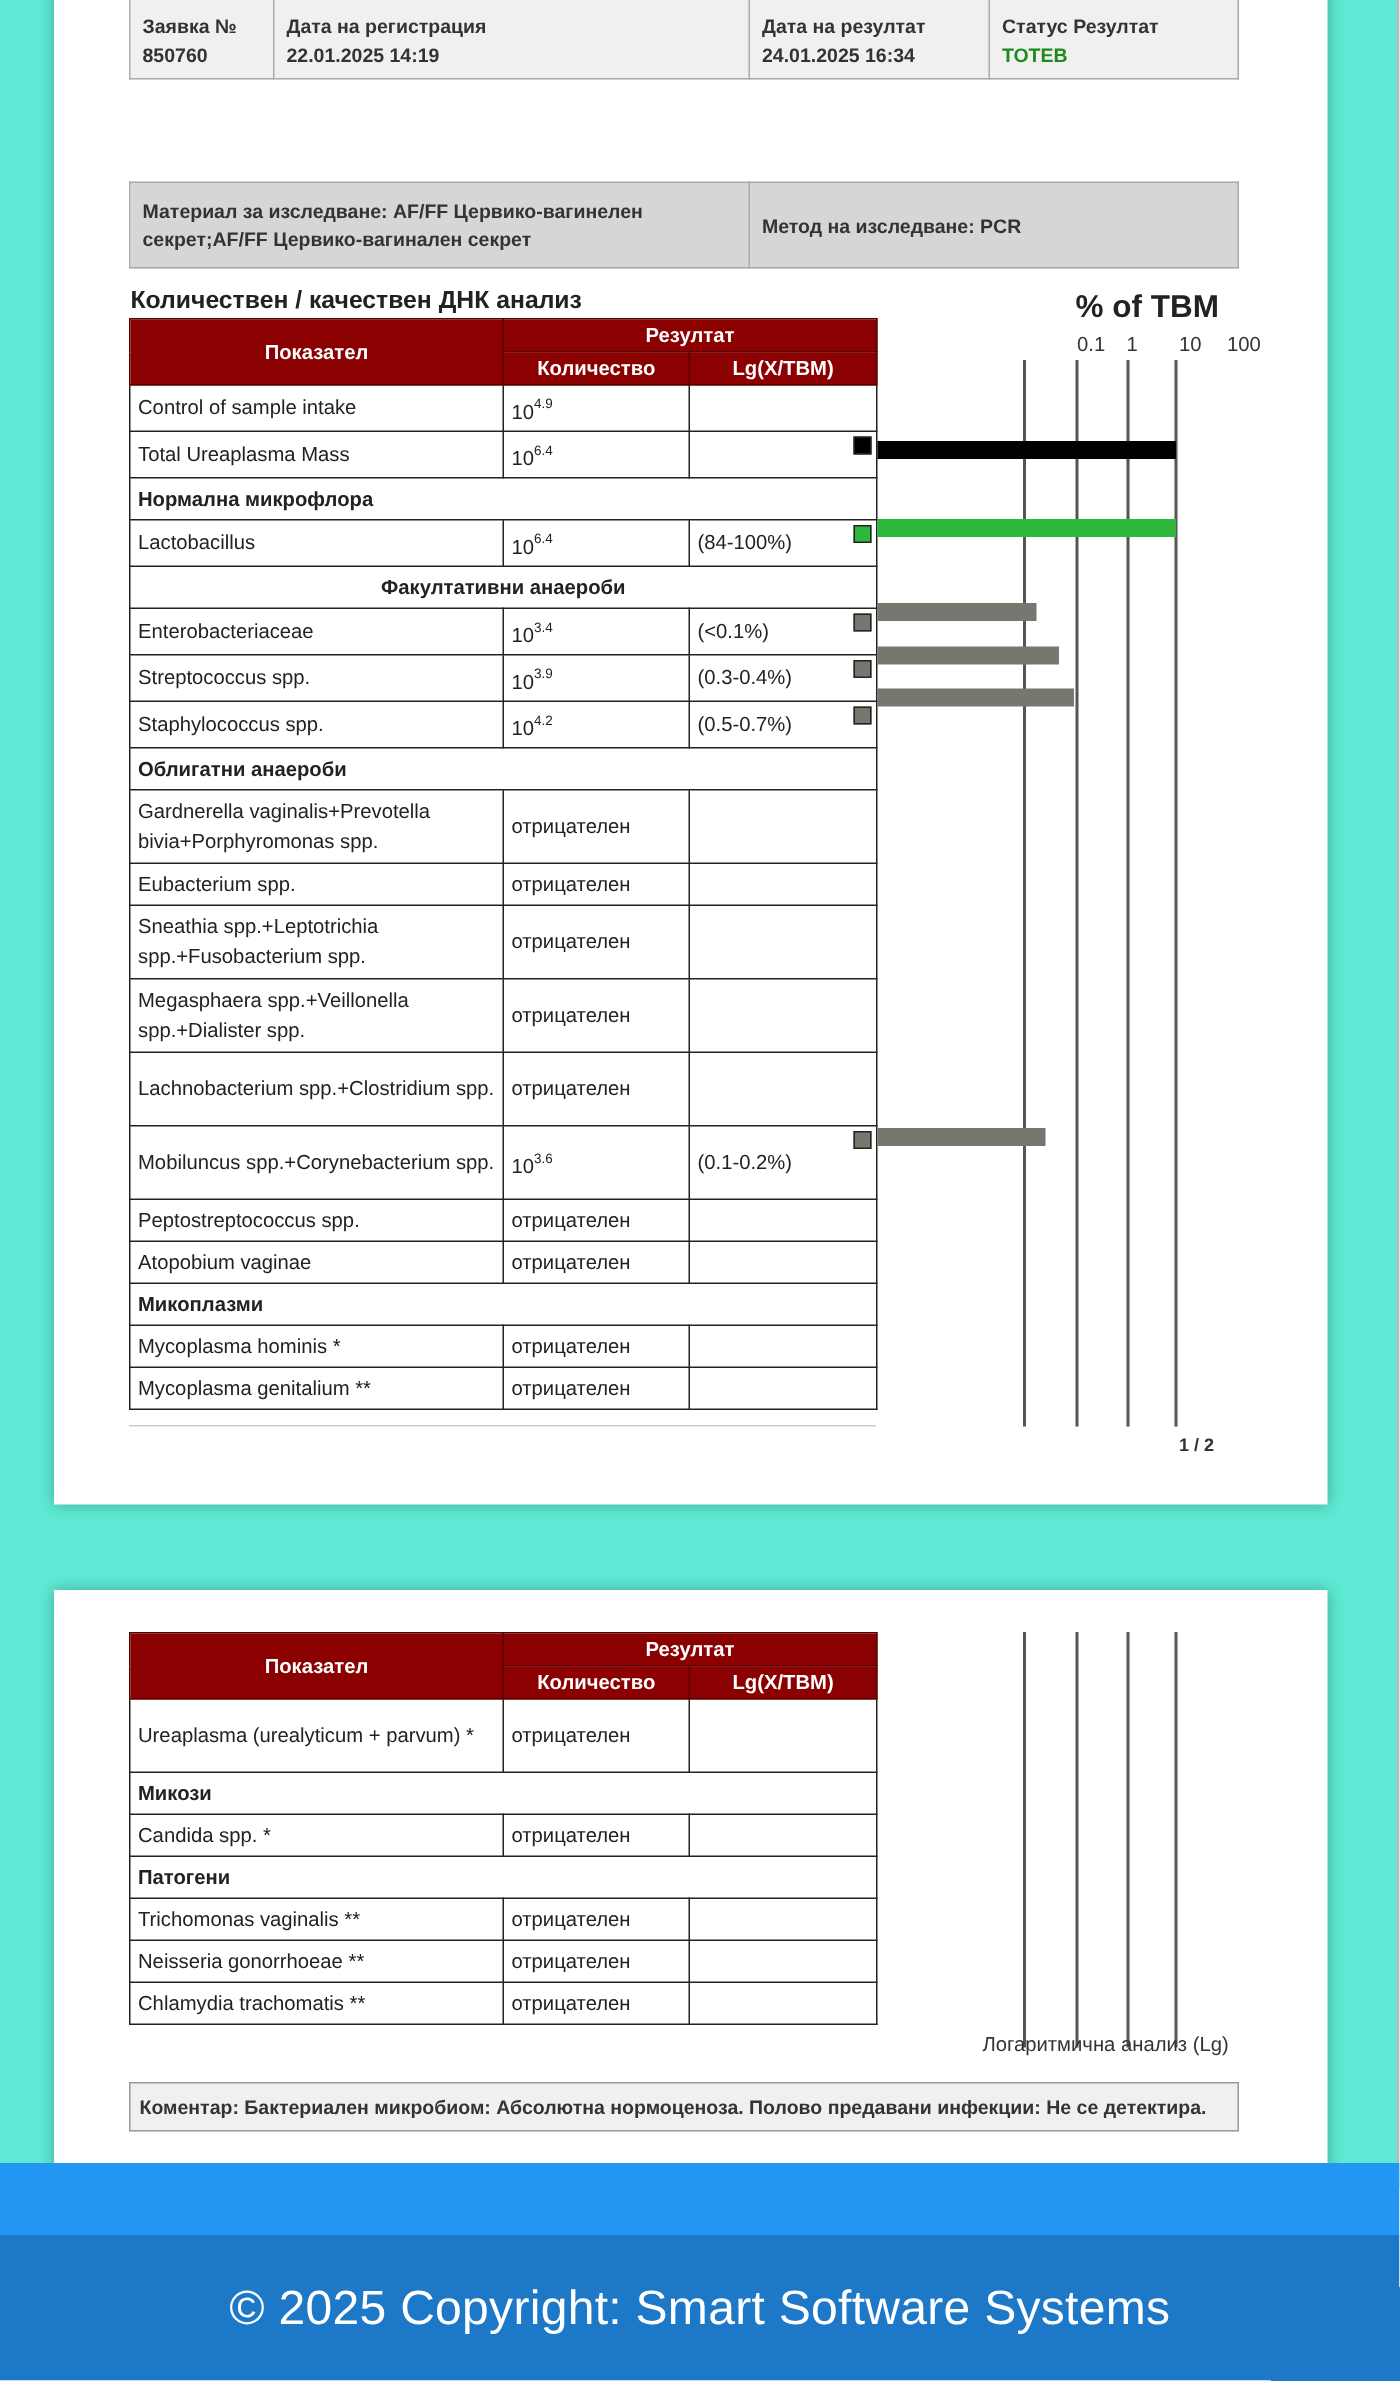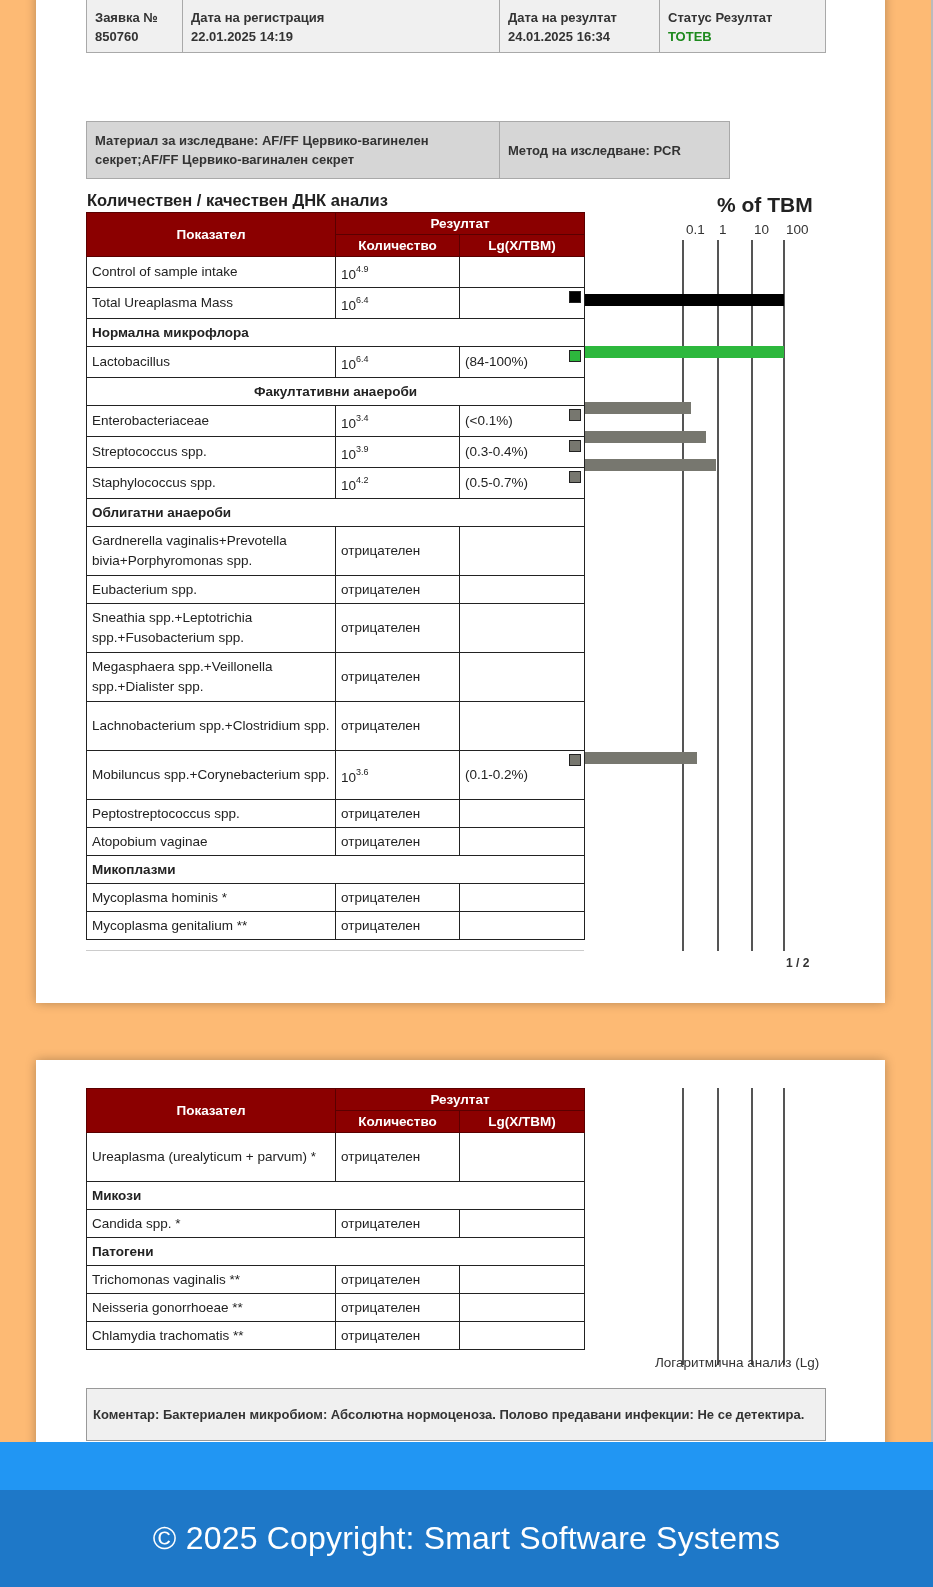--- a/index.html
+++ b/index.html
@@ -1,58 +1,58 @@
 <!DOCTYPE html>
 <html><head>
 <meta charset="utf-8">
 <style>
   * { box-sizing: border-box; margin: 0; padding: 0; }
   html, body { width: 933px; height: 1587px; overflow: hidden; background: #ffffff; }
   body { font-family: "Liberation Sans", sans-serif; color: #111; position: relative; }
 
-  .viewport { position: absolute; left: 0; top: 0; width: 933px; height: 1460px; background: #fdba74; overflow: hidden; text-decoration: underline; }
+  .viewport { position: absolute; left: 0; top: 0; width: 933px; height: 1460px; background: #5eead4; overflow: hidden; text-decoration: underline; }
   .scroll-edge { position: absolute; right: 0; top: 0; width: 2px; height: 1460px; background: #bbb; }
 
   .page { position: absolute; left: 36px; width: 849px; background: #fff;
           box-shadow: 0 0 10px rgba(0,0,0,0.28); }
   .page1 { top: -10px; height: 1013px; }
   .page2 { top: 1060px; height: 420px; }
 
   
   .info { position: absolute; border-collapse: collapse; font-size: 13px; font-weight: bold; color: #333; }
   .info td { border: 1px solid #a9a9a9; padding: 6px 8px; vertical-align: top; line-height: 19px; }
   .info.grey td { background: #f0f0f0; }
   .info.white td { background: #fff; }
   .info .status { color: #1e8a1e; }
   .mat { position: absolute; border-collapse: collapse; font-size: 13px; font-weight: bold; color: #333; }
   .mat td { background: #d6d6d6; border: 1px solid #a9a9a9; padding: 6px 8px; line-height: 19px; vertical-align: middle; }
 
   .section-title { position: absolute; font-size: 16.5px; font-weight: bold; color: #222; }
   .tbm-title { position: absolute; font-size: 21px; font-weight: bold; color: #222; }
-  .tick { position: absolute; font-size: 13.5px; color: #333; }
+  .tick { position: absolute; font-size: 13.5px; color: #333; margin-left: 32px; }
 
   
   .res { position: absolute; border-collapse: collapse; font-size: 13.5px; color: #222; table-layout: fixed; }
   .res th { background: #8b0000; color: #fff; font-weight: bold; font-size: 13.5px; border: 1px solid #5a0000; height: 22px; padding: 0; }
   .res td { border: 1.5px solid #222; padding: 2px 5px; line-height: 20px; vertical-align: middle; }
   .res td.cat { font-weight: bold; font-size: 13.5px; }
   .res td.amt { position: relative; }
   .res sup { font-size: 9px; vertical-align: 7px; }
   .res td.lg { position: relative; }
   .swatch { position: absolute; right: 3px; top: 3px; width: 12px; height: 12px; border: 1.5px solid #222; }
 
   .axis { position: absolute; width: 2px; background: #555; }
   .bar { position: absolute; height: 12px; }
 
   .pageno { position: absolute; font-size: 12px; font-weight: bold; color: #333; }
   .scale-label { position: absolute; font-size: 13.5px; color: #333; }
   .hr-line { position: absolute; height: 1px; background: #ccc; }
 
   .comment { position: absolute; left: 50px; top: 328px; width: 740px; background: #f0f0f0;
-             border: 1.5px solid #999; padding: 15px 6px; font-size: 13px; font-weight: bold; color: #333; line-height: 21px; }
+             border: 1.5px solid #999; padding: 5px 6px; font-size: 13px; font-weight: bold; color: #333; line-height: 21px; }
 
   .footer-top { position: absolute; left: 0; top: 1442px; width: 933px; height: 48px; background: #2196f3; }
   .footer { position: absolute; left: 0; top: 1490px; width: 933px; height: 97px; background: #1e78c8;
             display: flex; align-items: center; justify-content: center; }
   .footer span { color: #fff; font-size: 32px; font-family: "Liberation Sans", sans-serif; letter-spacing: 0.2px; }
 </style>
 </head>
 <body>
 
 <div class="viewport">
@@ -75,21 +75,21 @@
           <div>24.01.2025 16:34</div>
         </td>
         <td style="padding-top:17px;">
           <div>Статус Резултат</div>
           <div class="status">ТОТЕВ</div>
         </td>
       </tr>
     </tbody>
       </table>
 
-    <table class="mat" style="left:50px; top:131px; width:644px;">
+    <table class="mat" style="left:50px; top:131px; width:740px;">
       <tbody>
           <tr style="height:57px;">
         <td style="width:413px;">
           <div>Материал за изследване: AF/FF Цервико-вагинелен</div>
           <div>секрет;AF/FF Цервико-вагинален секрет</div>
         </td>
         <td>Метод на изследване: PCR</td>
       </tr>
     </tbody>
       </table>

